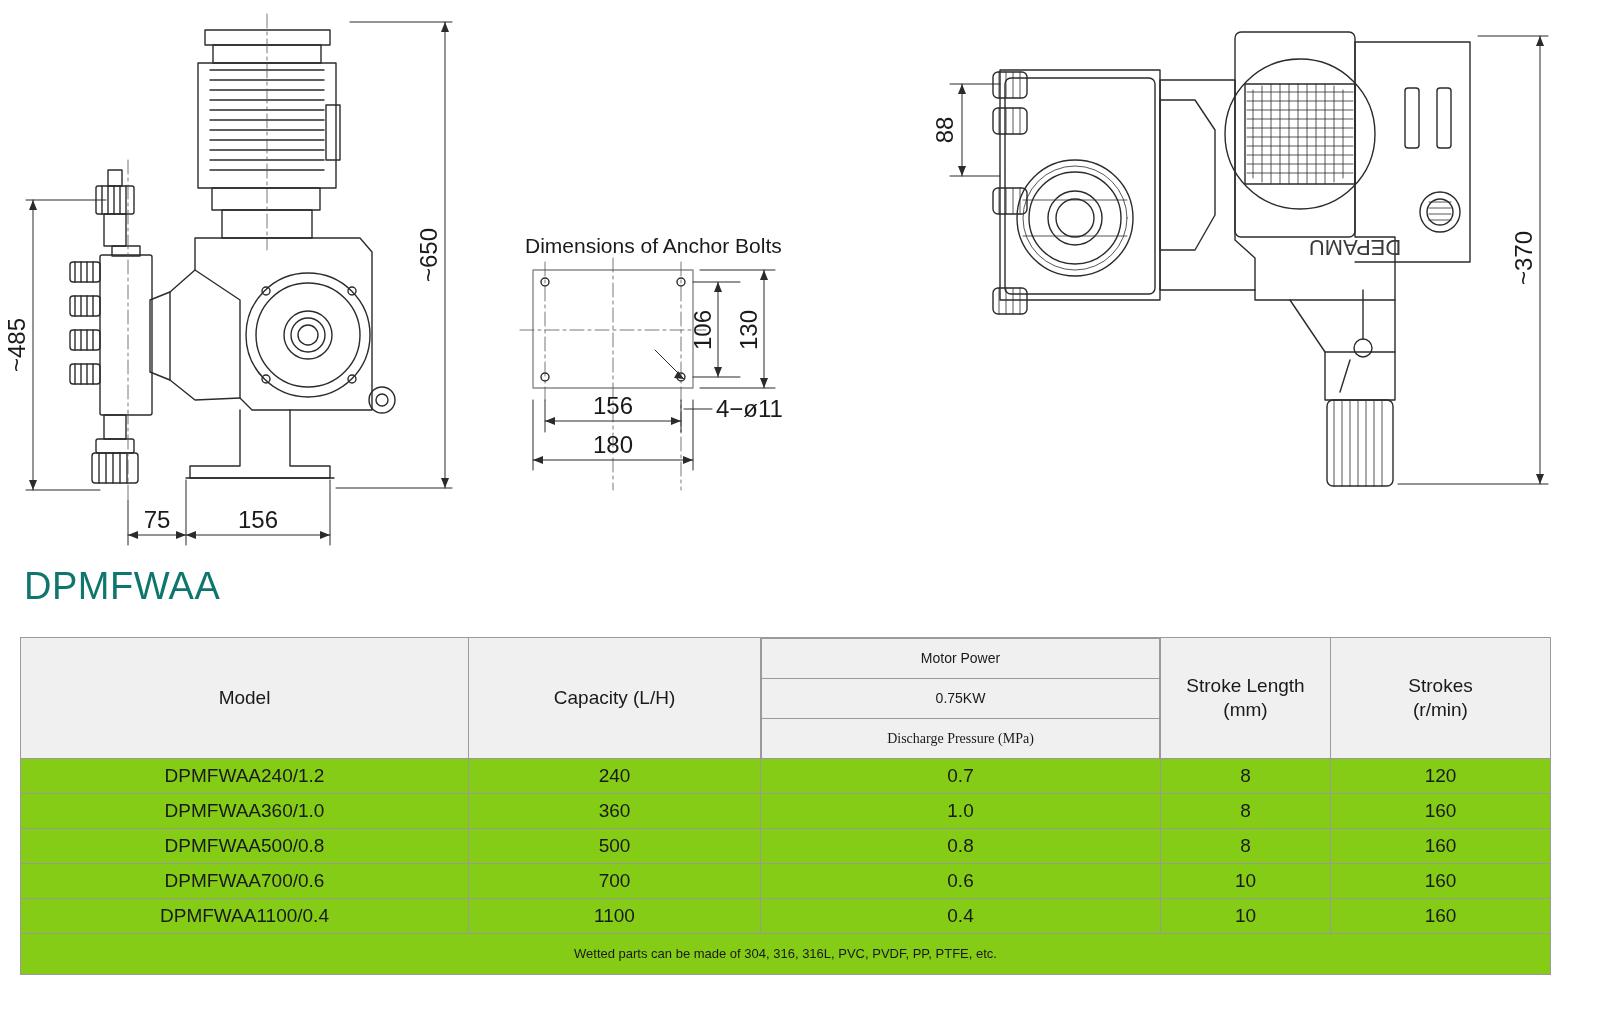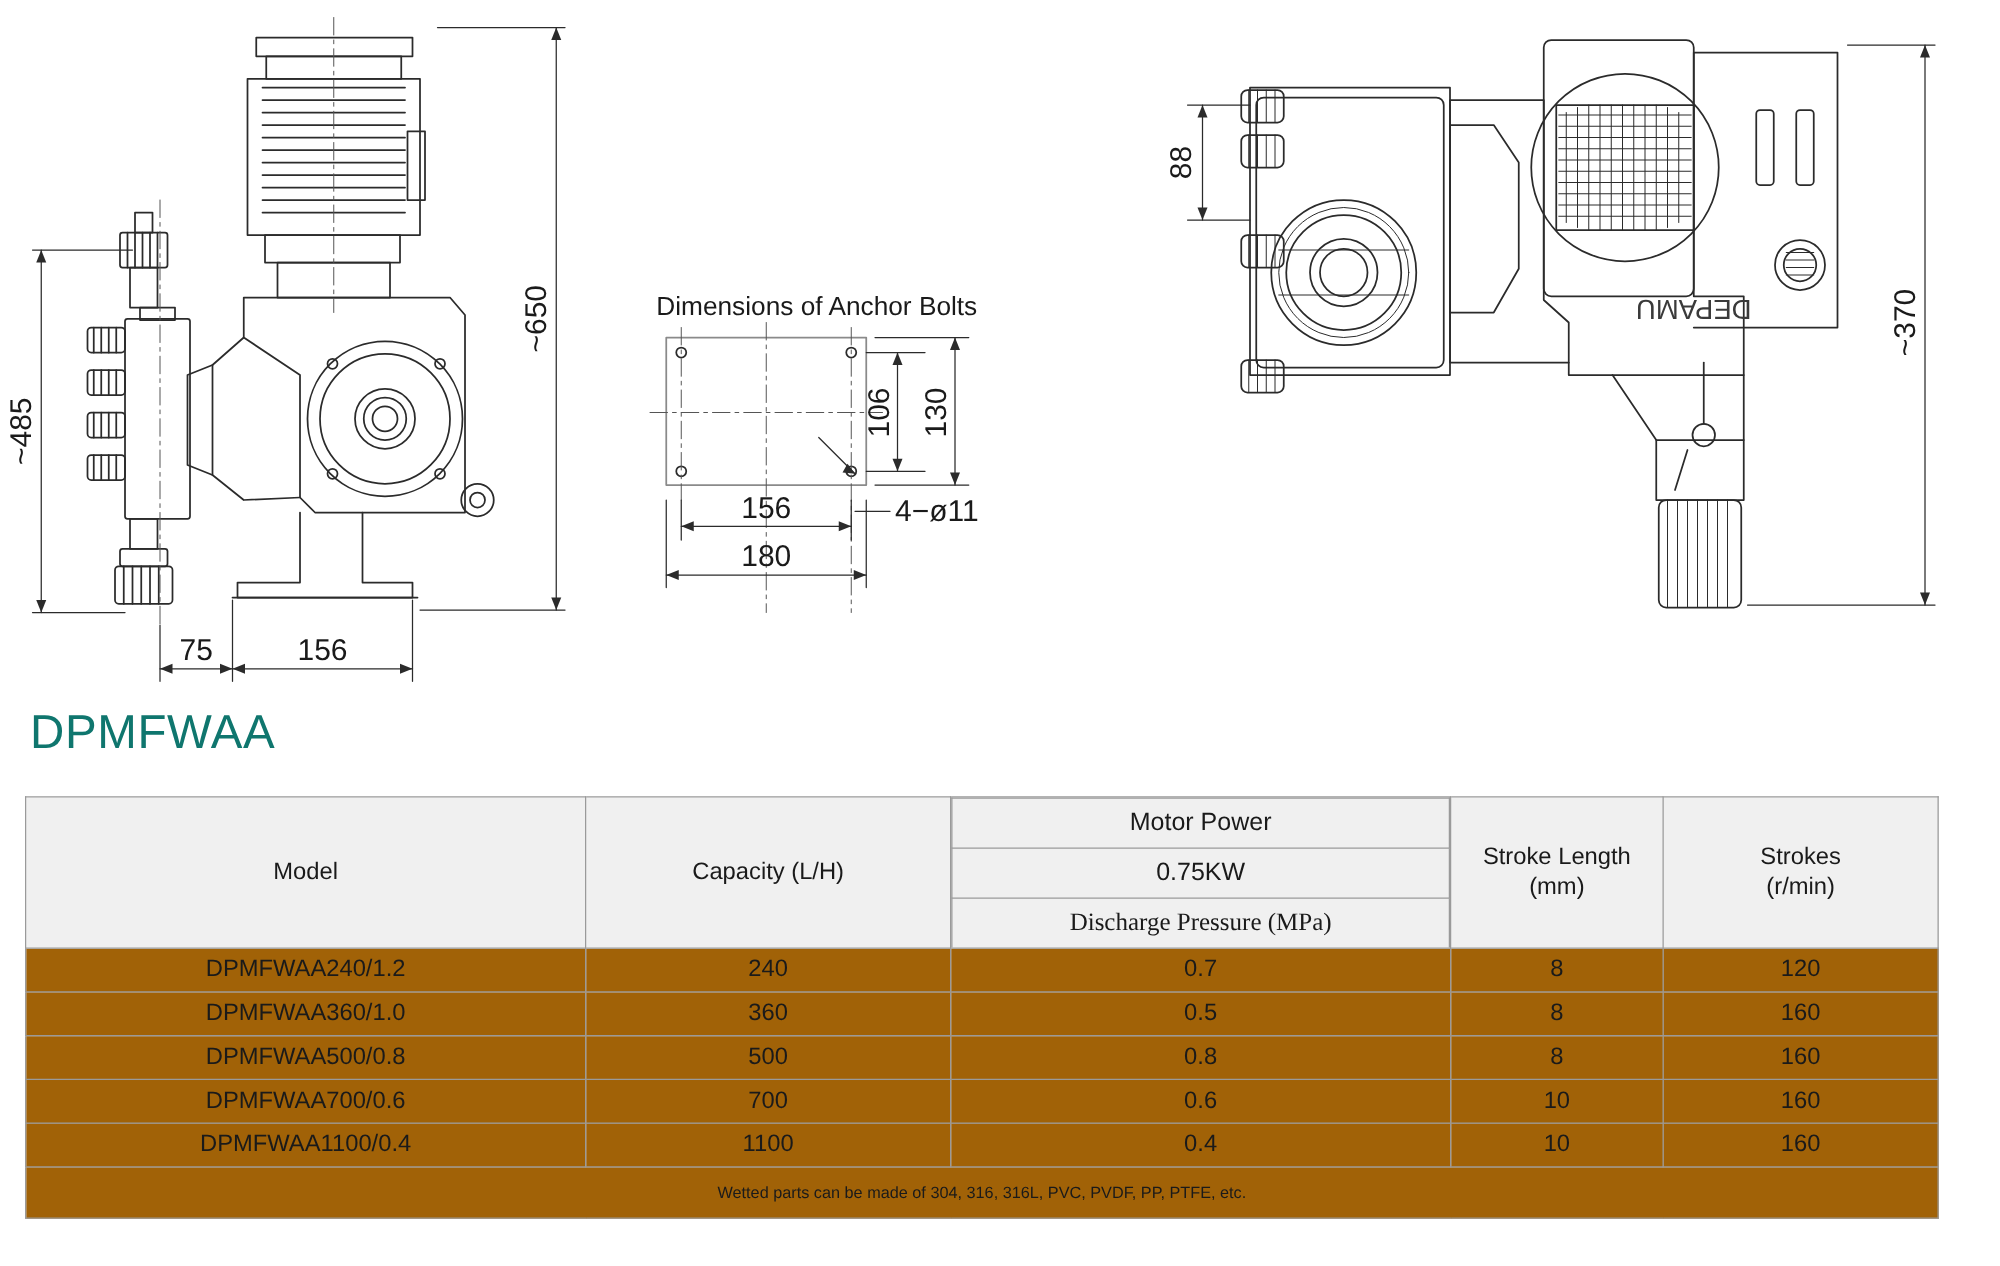--- a/index.html
+++ b/index.html
@@ -81,30 +81,30 @@
     border-collapse: collapse;
     width: 100%;
     table-layout: fixed;
   }
   .motor-sub-table td {
     border: none;
     border-bottom: 1px solid #9a9a9a;
     height: 39px;
     line-height: 39px;
     background: #f0f0f0;
-    font-size: 20px;
+    font-size: 14px;
   }
   .motor-sub-table tr:last-child td {
     border-bottom: none;
     font-family: Liberation Serif, serif;
   }
   tbody td {
     height: 34px;
     line-height: 34px;
-    background: #a16207;
+    background: #84cc16;
   }
   td.note {
     text-align: left;
     padding-left: 16px;
     height: 40px;
     line-height: 40px;
     font-size: 13px;
   }
   .two-line { line-height: 1.25; }
 </style>
@@ -468,21 +468,21 @@
         <tr>
           <td>DPMFWAA240/1.2</td>
           <td>240</td>
           <td>0.7</td>
           <td>8</td>
           <td>120</td>
         </tr>
         <tr>
           <td>DPMFWAA360/1.0</td>
           <td>360</td>
-          <td>0.5</td>
+          <td>1.0</td>
           <td>8</td>
           <td>160</td>
         </tr>
         <tr>
           <td>DPMFWAA500/0.8</td>
           <td>500</td>
           <td>0.8</td>
           <td>8</td>
           <td>160</td>
         </tr>

